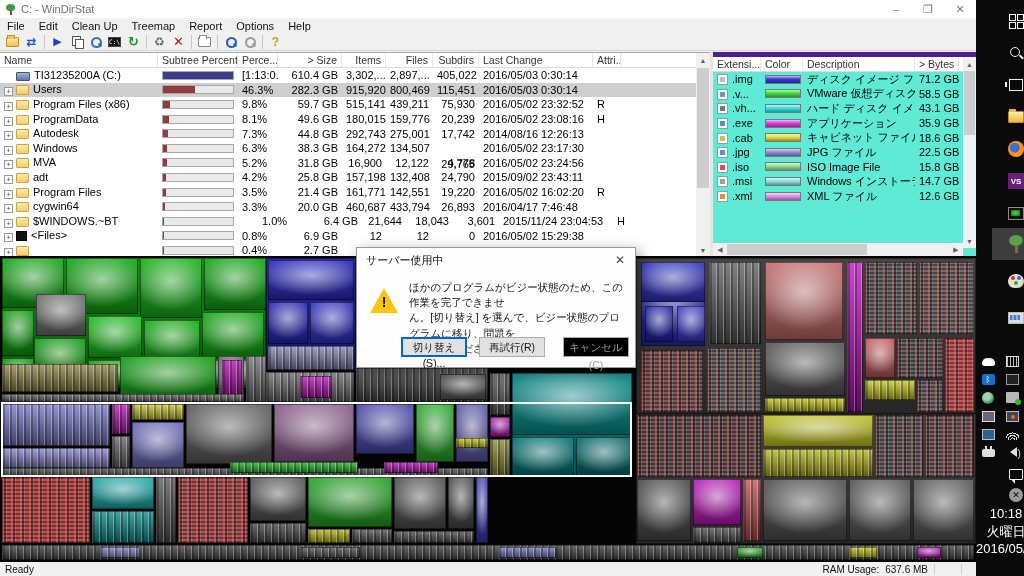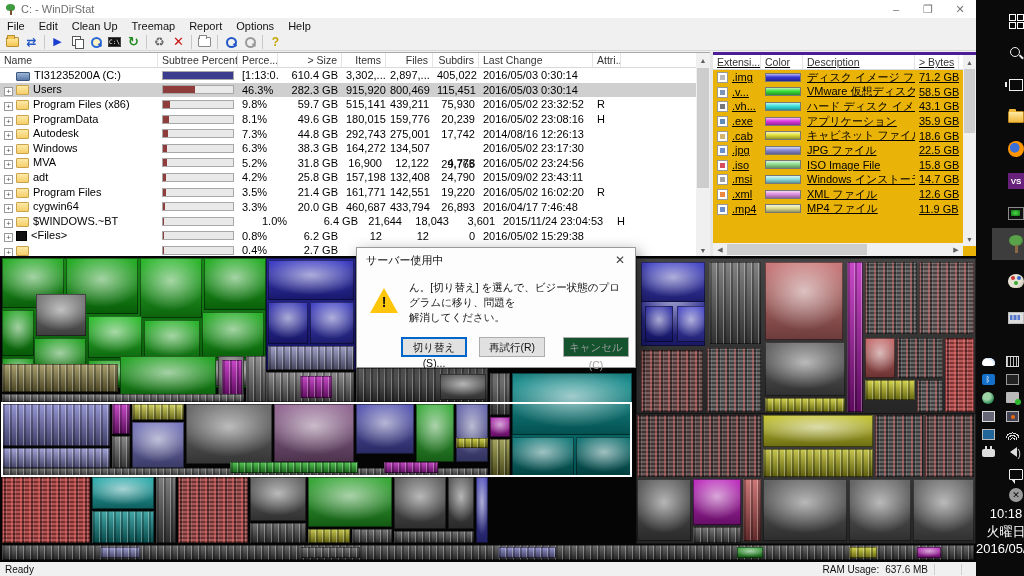--- a/index.html
+++ b/index.html
@@ -34,21 +34,21 @@
   .g-refresh { color:#1f8a1f; font-weight:bold; font-size:13px; }
   .g-trash { color:#6d6d6d; font-size:12px; }
   .g-del { color:#cc1111; font-weight:bold; font-size:13px; }
   .g-folder { width:13px; height:10px; position:relative; background:linear-gradient(#ffe9a2,#f3c64f); border:1px solid #b98f2f; border-radius:1px; }
   .g-folder::before { content:""; position:absolute; left:0; top:-3px; width:6px; height:3px; background:#f3c64f; border:1px solid #b98f2f; border-bottom:none; border-radius:1px 1px 0 0; }
   .g-folder.outline { background:#fff; border-color:#888; } .g-folder.outline::before { background:#fff; border-color:#888; }
   .g-help { color:#c7a500; font-weight:bold; font-size:12px; }
 
   
   .filepane { position:absolute; left:0; top:52px; width:710px; height:204px; background:#fff; border-top:1px solid #a8a8a8; overflow:hidden; }
-  .extpane  { position:absolute; left:713px; top:52px; width:263px; height:204px; background:#eab308; border-top:3px solid #4c1d95; overflow:hidden;text-decoration:underline; }
+  .extpane  { position:absolute; left:713px; top:52px; width:263px; height:204px; background:#5eead4; border-top:5px solid #4c1d95; overflow:hidden; }
   .splitter { position:absolute; left:710px; top:52px; width:3px; height:204px; background:#e6e6e6; }
   .lheader { display:flex; height:15px; border-bottom:1px solid #d9d9d9; background:#fff; }
   .hcell { font-size:10.5px; color:#333; border-right:1px solid #e4e4e4; padding:1px 4px 0 4px; white-space:nowrap; overflow:hidden; }
   .hcell.r { text-align:right; }
   .rows { position:relative; }
   .frow { display:flex; height:14.6px; align-items:center; font-size:11px; color:#000; white-space:nowrap; }
   .frow.sel { background:#cfcfcf; }
   .fcell { padding:0 4px; overflow:hidden; white-space:nowrap; }
   .fcell.r { text-align:right; }
   .expander { display:inline-block; width:9px; height:9px; border:1px solid #999; background:#fff; font-size:8px; line-height:7px; text-align:center; color:#555; margin-right:3px; vertical-align:-1px; }
@@ -88,21 +88,21 @@
   .dlg-title { height:24px; display:flex; align-items:center; padding-left:9px; font-size:11px; color:#111; }
   .dlg-x { margin-left:auto; width:30px; height:24px; display:flex; align-items:center; justify-content:center; color:#444; font-size:12px; }
   .dlg-body { display:flex; padding:8px 10px 0 12px; }
   .warn { width:30px; height:27px; position:relative; flex:0 0 30px; margin-top:8px; }
   .warn::before { content:""; position:absolute; left:1px; top:0; width:0; height:0; border-left:14px solid transparent; border-right:14px solid transparent; border-bottom:25px solid #fdc60a; }
   .warn::after { content:"!"; position:absolute; left:0; top:6px; width:30px; text-align:center; font-weight:bold; font-size:14px; color:#111; }
   .dlg-text { font-size:10.5px; color:#111; line-height:1.45; padding-left:10px; }
   .dlg-btns { position:absolute; left:0; bottom:10px; width:100%; }
   .dlg-btn { position:absolute; bottom:0; width:66px; height:20px; background:#e1e1e1; border:1px solid #adadad; font-size:10.5px; color:#111; text-align:center; line-height:18px; }
   .dlg-btn.primary { border:2px solid #0066cc; line-height:16px; }
-  .dlg-btn.disabled { color:#9f9f9f; background:#14532d; }
+  .dlg-btn.disabled { color:#9f9f9f; background:#000000; }
 
   
   .taskbar { position:absolute; left:976px; top:0; width:48px; height:576px; background:#0a0a0a; }
   .tb-slot { position:absolute; left:16px; width:48px; display:flex; align-items:center; justify-content:center; }
   .tb-slot.active { background:#3d3d3d; }
   .i-start { width:15px; height:15px; display:grid; grid-template-columns:7px 7px; grid-template-rows:7px 7px; gap:1px; }
   .i-start span { background:none; border:1px solid #fff; }
   .i-search { position:relative; width:15px; height:15px; }
   .i-search::before { content:""; position:absolute; left:1px; top:1px; width:8px; height:8px; border:1.5px solid #eee; border-radius:50%; }
   .i-search::after { content:""; position:absolute; left:10px; top:10px; width:5px; height:1.5px; background:#eee; transform:rotate(45deg); }
@@ -396,21 +396,21 @@
             <span class="fcell" style="width: 28px;">H</span>
           </div>
           <div class="frow">
             <span class="fcell" style="width: 158px;"><span class="expander">+</span><span class="fic files"></span><span>&lt;Files&gt;</span></span>
             <span class="fcell" style="width: 80px;">
               <span class="bar-track" style="display: block;">
                 <span class="bar-fill" style="display: block; width: 1%; background: rgb(142, 60, 60);"></span>
               </span>
             </span>
             <span class="fcell" style="width: 40px;">0.8%</span>
-            <span class="fcell r" style="width: 64px;">6.2 GB</span>
+            <span class="fcell r" style="width: 64px;">6.9 GB</span>
             <span class="fcell r" style="width: 44px;">12</span>
             <span class="fcell r" style="width: 47px;">12</span>
             <span class="fcell r" style="width: 46px;">0</span>
             <span class="fcell" style="width: 114px;">2016/05/02 15:29:38</span>
             <span class="fcell" style="width: 28px;"></span>
           </div>
           <div class="frow">
             <span class="fcell" style="width: 158px;"><span class="expander">+</span><span class="fic folder"></span><span></span></span>
             <span class="fcell" style="width: 80px;">
               <span class="bar-track" style="display: block;">
@@ -507,28 +507,20 @@
             <span class="fcell" style="width: 112px;">Windows インストーラー パッケー...</span>
             <span class="fcell r" style="width: 44px;">14.7 GB</span>
           </div>
           <div class="frow">
             <span class="fcell" style="width: 48px;"><span class="eic" style="--acc: #e86a10;"></span><span>.xml</span></span>
             <span class="fcell" style="width: 42px;">
               <span class="swatch" style="display: block; background: linear-gradient(rgba(255, 255, 255, 0.65), rgba(255, 255, 255, 0) 45%, rgba(0, 0, 0, 0.35)) rgb(224, 144, 224);"></span>
             </span>
             <span class="fcell" style="width: 112px;">XML ファイル</span>
             <span class="fcell r" style="width: 44px;">12.6 GB</span>
-          </div>
-          <div class="frow">
-            <span class="fcell" style="width: 48px;"><span class="eic" style="--acc: #4472c4;"></span><span>.mp4</span></span>
-            <span class="fcell" style="width: 42px;">
-              <span class="swatch" style="display: block; background: linear-gradient(rgba(255, 255, 255, 0.65), rgba(255, 255, 255, 0) 45%, rgba(0, 0, 0, 0.35)) rgb(224, 224, 144);"></span>
-            </span>
-            <span class="fcell" style="width: 112px;">MP4 ファイル</span>
-            <span class="fcell r" style="width: 44px;">11.9 GB</span>
           </div>
         </div>
       <div class="vscroll" style="top:0;height:191px;right:0;width:13px;">
         <div class="arr">▲</div>
         <div class="vthumb" style="top:14px;height:64px;width:11px;"></div>
         <div class="arr" style="position:absolute;bottom:0;width:13px;">▼</div>
       </div>
       <div class="hscroll" style="width:250px;">
         <div class="arr">◀</div>
         <div class="hthumb" style="width:140px;"></div>
@@ -661,20 +653,21 @@
   </div>
 
   <div class="dialog">
     <div class="dlg-title">
       <span>サーバー使用中</span>
       <span class="dlg-x">✕</span>
     </div>
     <div class="dlg-body">
       <div class="warn"></div>
       <div class="dlg-text">
+        <div>ほかのプログラムがビジー状態のため、この作業を完了できませ</div>
         <div>ん。[切り替え] を選んで、ビジー状態のプログラムに移り、問題を</div>
         <div>解消してください。</div>
       </div>
     </div>
     <div class="dlg-btns" id="dlg-btns">
         <div class="dlg-btn primary" style="left: 44px;">切り替え(S)...</div>
         <div class="dlg-btn" style="left: 122px;">再試行(R)</div>
         <div class="dlg-btn disabled" style="left: 206px;">キャンセル(C)</div>
       </div>
   </div>

